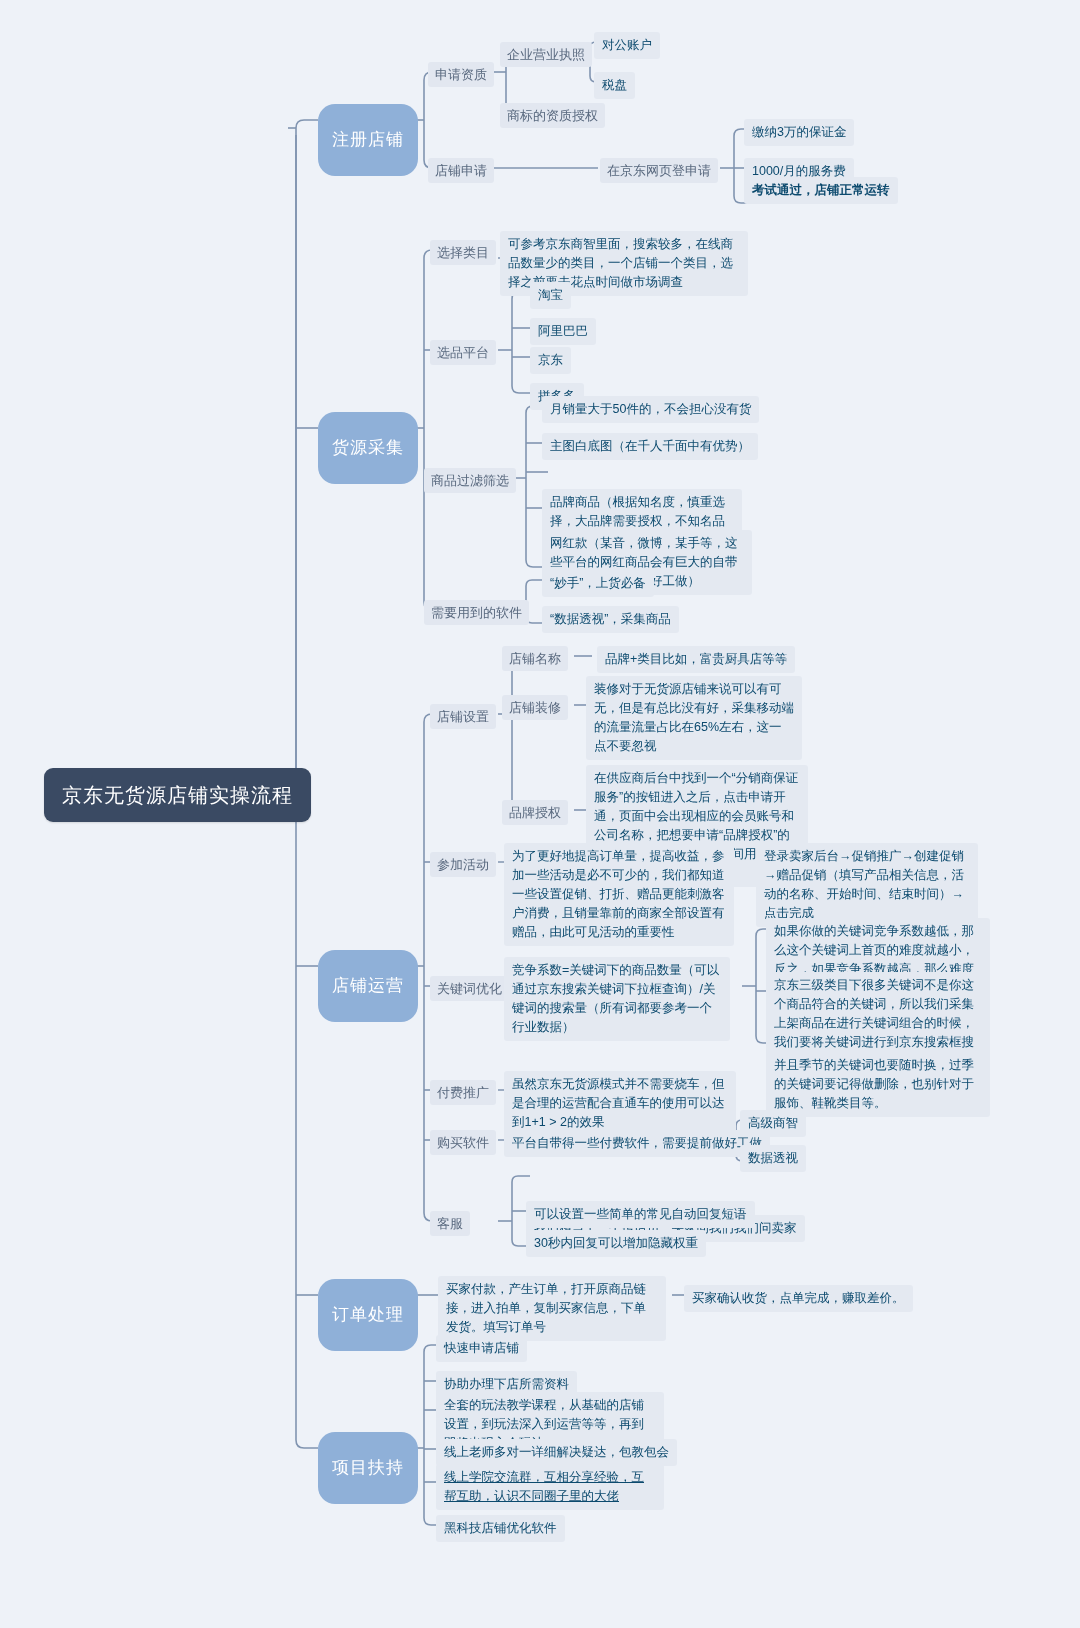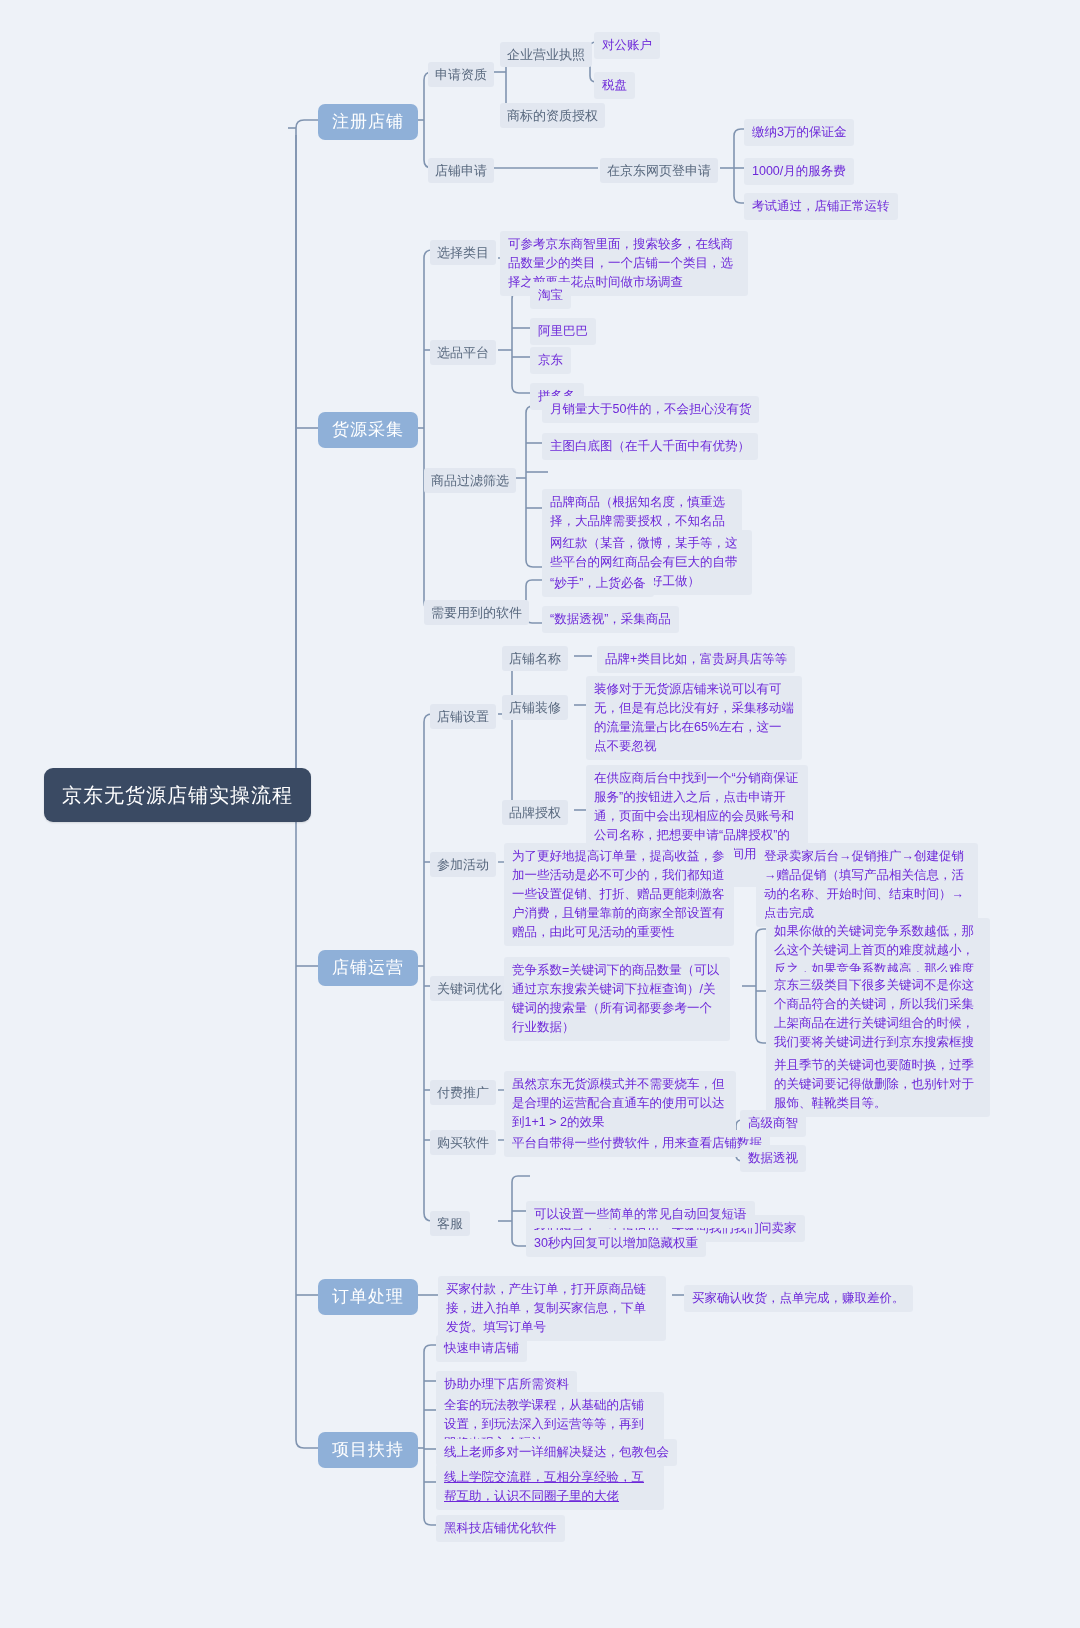--- a/index.html
+++ b/index.html
@@ -21,37 +21,37 @@
     border-radius:9px;
     font-size:20px;line-height:26px;
     padding:14px 18px;
     letter-spacing:1px;
     white-space:nowrap;
     box-shadow:0 1px 2px rgba(0,0,0,.12);
   }
   
   .lvl1{
     background:#8fb0d8;color:#ffffff;
-    border-radius:7px;
+    border-radius:17px;
     font-size:17px;line-height:22px;
-    padding:7px 14px;
+    padding:25px 14px;
     white-space:nowrap;
     letter-spacing:1px;
   }
   
   .lvl2{
     background:#e2e7f0;color:#58687e;
     border-radius:3px;
     font-size:13px;line-height:19px;
     padding:3px 7px;
     white-space:nowrap;
   }
   
   .leaf{
-    background:#e4e9f1;color:#6d28d9;
+    background:#e4e9f1;color:#0c4a6e;
     border-radius:3px;
     font-size:12.5px;line-height:19px;
     padding:4px 8px;
   }
   .leaf.nowrap{white-space:nowrap;}
 </style>
 </head>
 <body>
 
 <div id="map">
@@ -179,21 +179,21 @@
   <div class="node lvl2" style="left:428px;top:62px;">申请资质</div>
   <div class="node lvl2" style="left:500px;top:42px;">企业营业执照</div>
   <div class="node leaf nowrap" style="left:594px;top:32px;">对公账户</div>
   <div class="node leaf nowrap" style="left:594px;top:72px;">税盘</div>
   <div class="node lvl2" style="left:500px;top:103px;">商标的资质授权</div>
 
   <div class="node lvl2" style="left:428px;top:158px;">店铺申请</div>
   <div class="node lvl2" style="left:600px;top:158px;">在京东网页登申请</div>
   <div class="node leaf nowrap" style="left:744px;top:119px;">缴纳3万的保证金</div>
   <div class="node leaf nowrap" style="left:744px;top:158px;">1000/月的服务费</div>
-  <div class="node leaf nowrap" style="left:744px;top:193px;">考试通过，店铺正常运转</div>
+  <div class="node leaf nowrap" style="left:744px;top:177px;font-weight:bold;">考试通过，店铺正常运转</div>
 
   <div class="node lvl1" style="left:318px;top:412px;">货源采集</div>
 
   <div class="node lvl2" style="left:430px;top:240px;">选择类目</div>
   <div class="node leaf" style="left:500px;top:231px;width:248px;">可参考京东商智里面，搜索较多，在线商品数量少的类目，一个店铺一个类目，选择之前要去花点时间做市场调查</div>
 
   <div class="node lvl2" style="left:430px;top:340px;">选品平台</div>
   <div class="node leaf nowrap" style="left:530px;top:282px;">淘宝</div>
   <div class="node leaf nowrap" style="left:530px;top:318px;">阿里巴巴</div>
   <div class="node leaf nowrap" style="left:530px;top:347px;">京东</div>
@@ -226,21 +226,21 @@
   <div class="node lvl2" style="left:430px;top:976px;">关键词优化</div>
   <div class="node leaf" style="left:504px;top:957px;width:226px;">竞争系数=关键词下的商品数量（可以通过京东搜索关键词下拉框查询）/关键词的搜索量（所有词都要参考一个行业数据）</div>
   <div class="node leaf" style="left:766px;top:918px;width:224px;">如果你做的关键词竞争系数越低，那么这个关键词上首页的难度就越小，反之，如果竞争系数越高，那么难度越大。</div>
   <div class="node leaf" style="left:766px;top:972px;width:224px;">京东三级类目下很多关键词不是你这个商品符合的关键词，所以我们采集上架商品在进行关键词组合的时候，我们要将关键词进行到京东搜索框搜索一下，通过市场环境搜出来的产品，跟你的产品一致。</div>
   <div class="node leaf" style="left:766px;top:1052px;width:224px;">并且季节的关键词也要随时换，过季的关键词要记得做删除，也别针对于服饰、鞋靴类目等。</div>
 
   <div class="node lvl2" style="left:430px;top:1080px;">付费推广</div>
   <div class="node leaf" style="left:504px;top:1071px;width:232px;">虽然京东无货源模式并不需要烧车，但是合理的运营配合直通车的使用可以达到1+1 &gt; 2的效果</div>
 
   <div class="node lvl2" style="left:430px;top:1130px;">购买软件</div>
-  <div class="node leaf nowrap" style="left:504px;top:1130px;">平台自带得一些付费软件，用来查看店铺数据</div>
+  <div class="node leaf nowrap" style="left:504px;top:1130px;">平台自带得一些付费软件，需要提前做好工做</div>
   <div class="node leaf nowrap" style="left:740px;top:1110px;">高级商智</div>
   <div class="node leaf nowrap" style="left:740px;top:1145px;">数据透视</div>
 
   <div class="node lvl2" style="left:430px;top:1211px;">客服</div>
   <div class="node leaf nowrap" style="left:526px;top:1172px;margin-top:43px;">我们相当于一个传话员，买家问我们我们问卖家</div>
   <div class="node leaf nowrap" style="left:526px;top:1201px;">可以设置一些简单的常见自动回复短语</div>
   <div class="node leaf nowrap" style="left:526px;top:1230px;">30秒内回复可以增加隐藏权重</div>
 
   <div class="node lvl1" style="left:318px;top:1279px;">订单处理</div>
   <div class="node leaf" style="left:438px;top:1276px;width:228px;">买家付款，产生订单，打开原商品链接，进入拍单，复制买家信息，下单发货。填写订单号</div>

